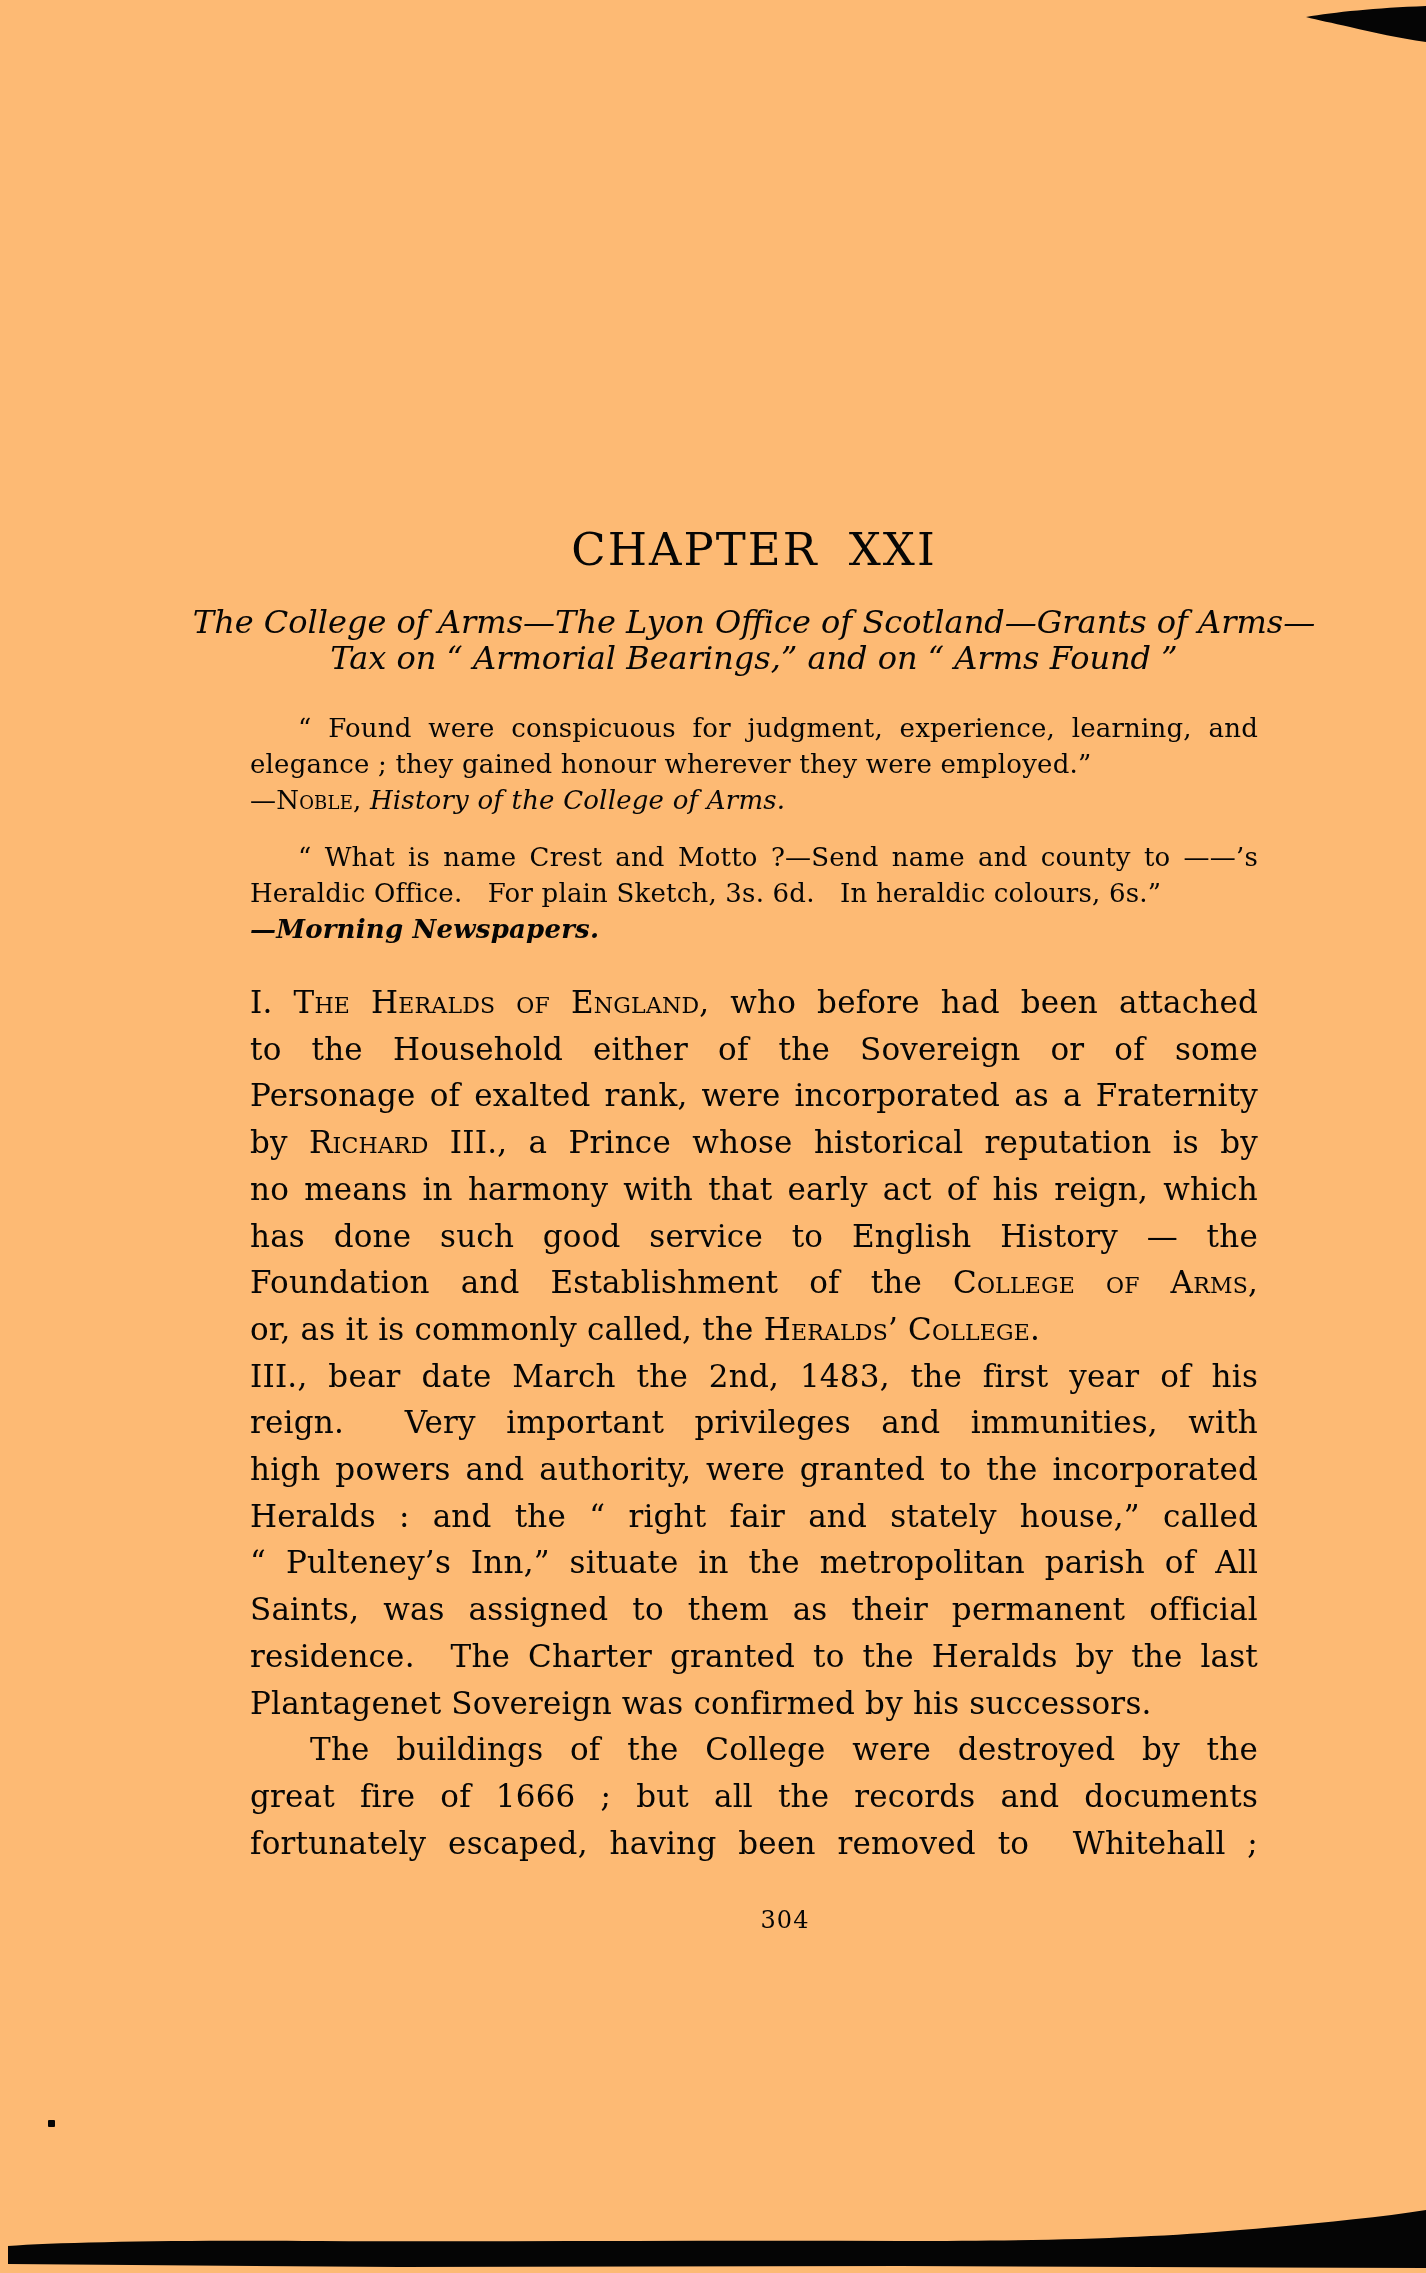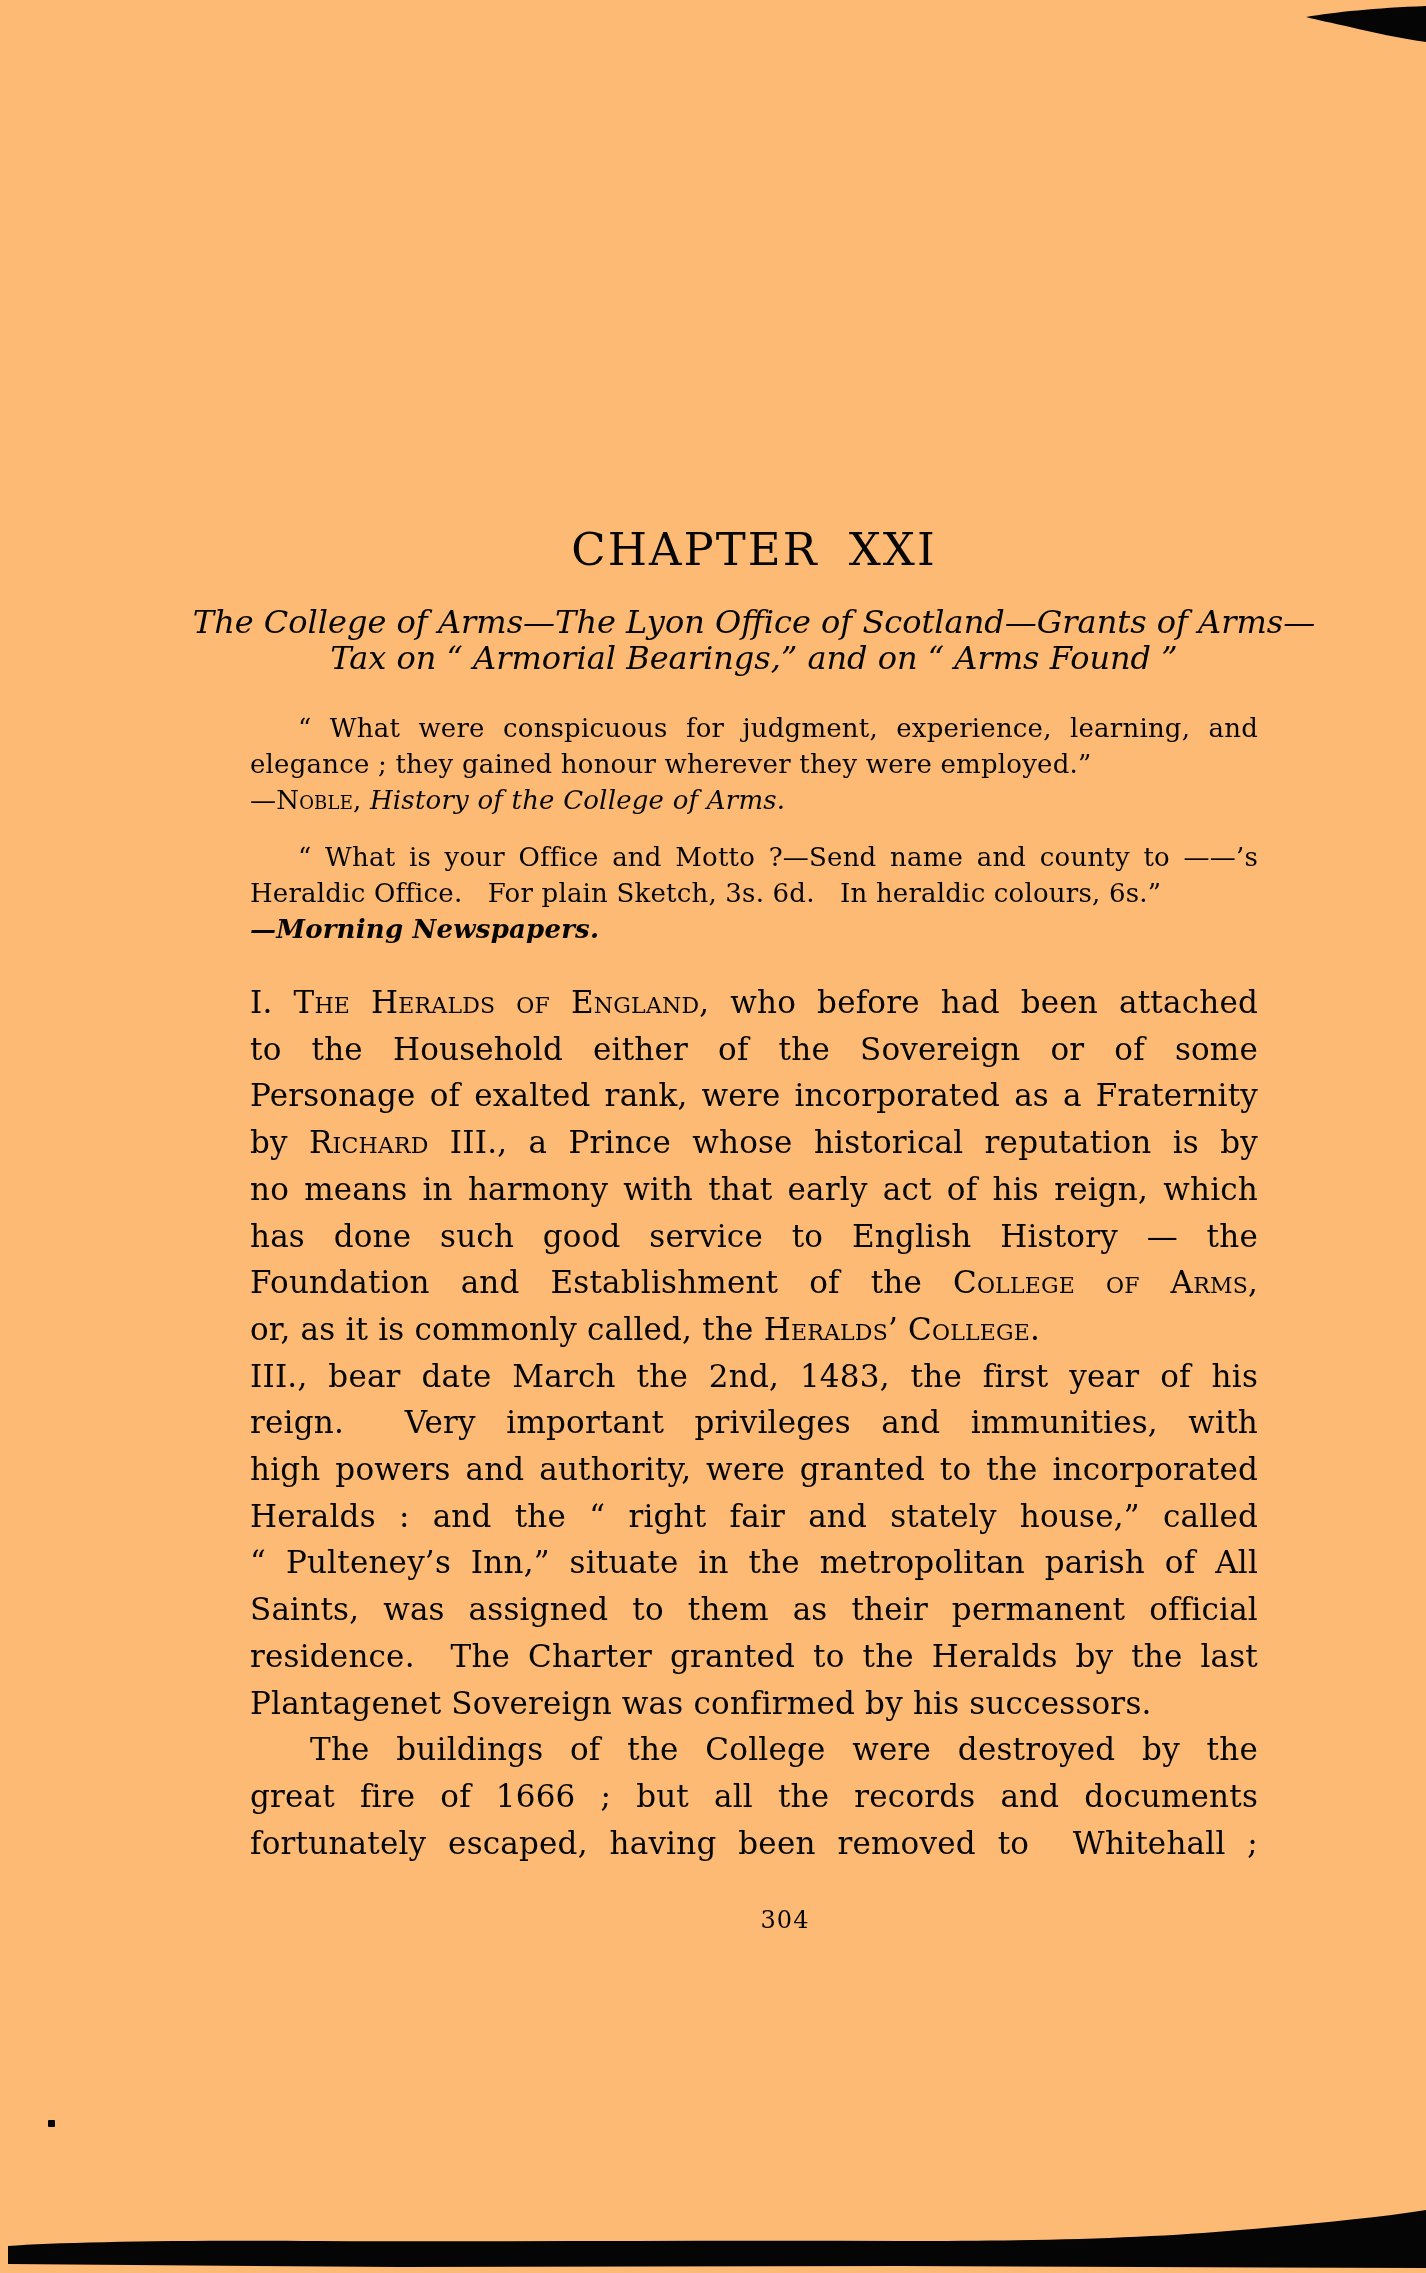--- a/index.html
+++ b/index.html
@@ -78,29 +78,29 @@
 
   <div class="abs chapter-title">CHAPTER XXI</div>
 
   <div class="abs subtitle">
     <div>The College of Arms—The Lyon Office of Scotland—Grants of Arms—</div>
     <div>Tax on “ Armorial Bearings,” and on “ Arms Found ”</div>
   </div>
 
   <div class="abs epigraph ep-1">
     <div class="ep-lines">
-        <div class="ep-line jl first"><span>“ What were conspicuous for judgment, experience, learning, and</span></div>
+        <div class="ep-line jl first"><span>“ Found were conspicuous for judgment, experience, learning, and</span></div>
         <div class="ep-line"><span>elegance ; they gained honour wherever they were employed.”</span></div>
       </div>
     <div class="attribution"><span>—</span><span class="sc">Noble</span><span>, </span><span class="it">History of the College of Arms.</span></div>
   </div>
 
   <div class="abs epigraph ep-2">
     <div class="ep-lines">
-        <div class="ep-line jl first"><span>“ What is your Office and Motto ?—Send name and county to ——’s</span></div>
+        <div class="ep-line jl first"><span>“ What is name Crest and Motto ?—Send name and county to ——’s</span></div>
         <div class="ep-line"><span>Heraldic Office.&nbsp;&nbsp; For plain Sketch, 3s. 6d.&nbsp;&nbsp; In heraldic colours, 6s.”</span></div>
       </div>
     <div class="attribution"><span class="it">—Morning Newspapers.</span></div>
   </div>
 
   <div class="abs body-text" id="bodytext">
       <div class="para">
         <div class="bline jl"><span>I. </span><span class="sc">The Heralds of England</span><span>, who before had been attached</span></div>
         <div class="bline jl"><span>to the Household either of the Sovereign or of some</span></div>
         <div class="bline jl"><span>Personage of exalted rank, were incorporated as a Fraternity</span></div>

